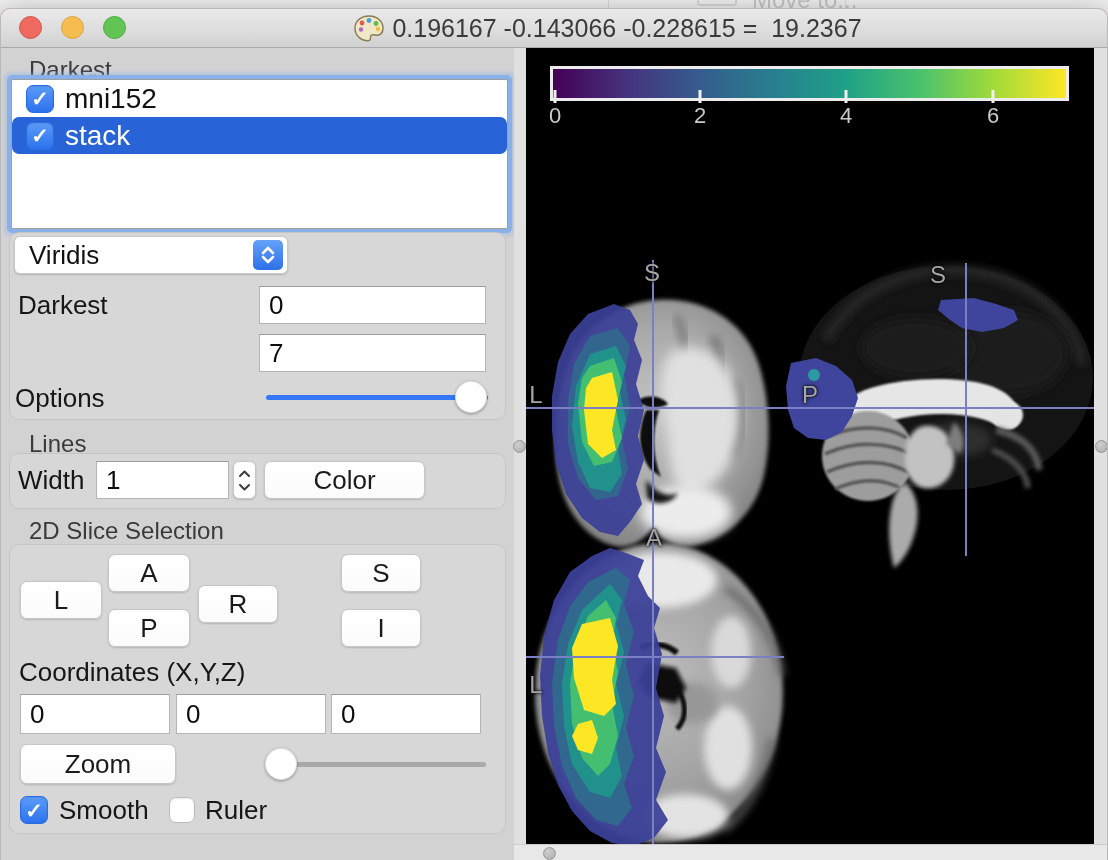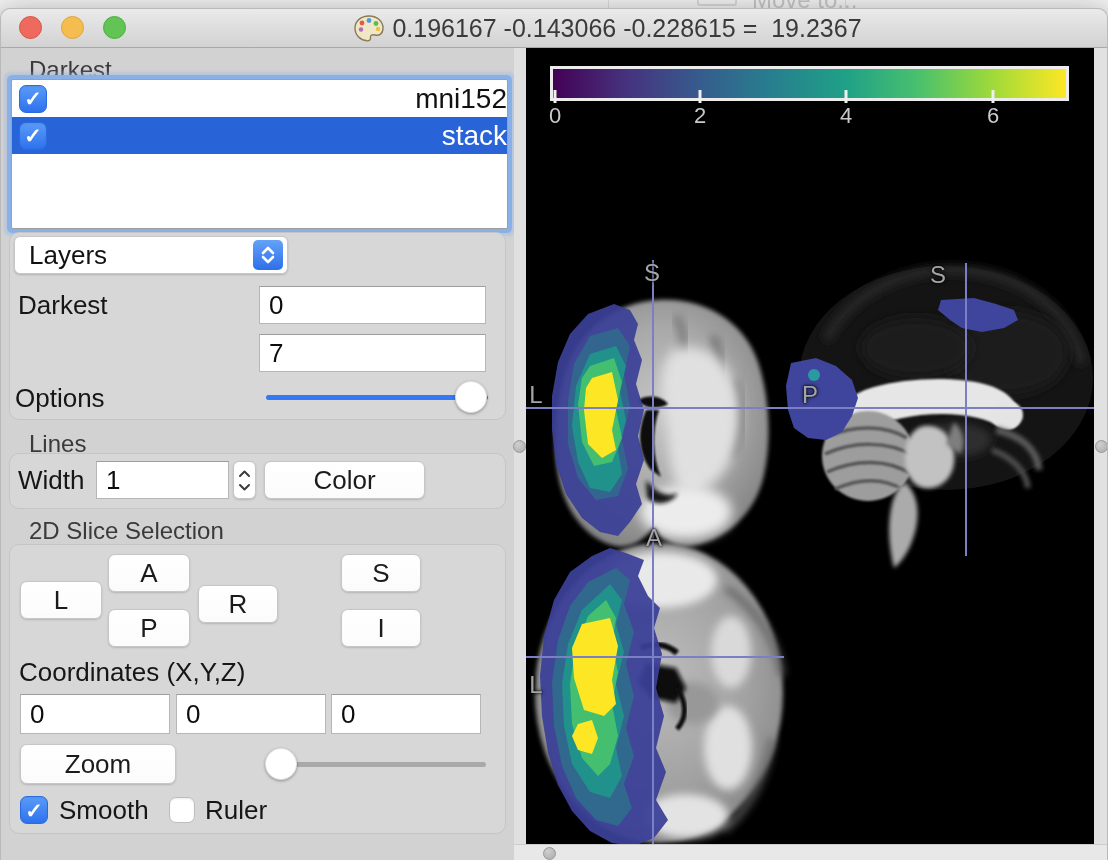--- a/index.html
+++ b/index.html
@@ -35,23 +35,23 @@
 
   .section-label { position:absolute; font-size:24px; color:#3a3a3a; }
   .ctl-label { position:absolute; font-size:26px; color:#161616; }
 
   .groupbox { position:absolute; background:#d7d7d7; border:1px solid #c5c5c5; border-radius:10px; }
 
   
   .layers-list { position:absolute; left:10px; top:31px; width:497px; height:150px;
                  background:#fff; border:1px solid #9f9f9f; border-radius:2px;
                  box-shadow:0 0 0 4px #8ab0e8, 0 0 3px 7px rgba(138,176,232,.35); overflow:hidden; }
-  .layer-row { height:37px; display:flex; align-items:center; gap:11px; padding-left:7px;
-               font-size:28px; color:#111;justify-content:space-between; }
-  .layer-row.selected { background:#2864d8; color:#fff; }
+  .layer-row { height:37px; display:flex; align-items:center; gap:11px; padding-left:14px;
+               font-size:28px; color:#111; }
+  .layer-row.selected { background:#2864d8; color:#fff;border-radius:7px; }
 
   .checkbox { width:28px; height:28px; border-radius:7px; background:#fff;
               border:1px solid #bdbdbd; box-shadow:inset 0 1px 2px rgba(0,0,0,.08);
               display:flex; align-items:center; justify-content:center; flex:0 0 auto; }
   .checkbox.checked { background:linear-gradient(#5a9bf8,#2d72ee); border:1px solid #2b6be0; }
   .checkbox.checked::after { content:"✓"; color:#fff; font-size:21px; font-weight:bold; line-height:1; }
 
   
   .popup { position:absolute; left:13px; top:188px; width:274px; height:38px; background:#fff;
            border:1px solid #c8c8c8; border-radius:6px; box-shadow:0 1px 2px rgba(0,0,0,.18);
@@ -139,21 +139,21 @@
         </div>
         <div class="layer-row selected">
           <span class="checkbox checked"></span>
           <span>stack</span>
         </div>
       </div>
 
       <div class="groupbox" style="left:8px; top:184px; width:497px; height:188px"></div>
 
       <div class="popup">
-        <span>Layers</span>
+        <span>Viridis</span>
         <span class="popup-caps">
           <svg width="16" height="20" viewBox="0 0 16 20">
             <polyline points="3,8 8,3 13,8" fill="none" stroke="#fff" stroke-width="2.6" stroke-linecap="round" stroke-linejoin="round"></polyline>
             <polyline points="3,12 8,17 13,12" fill="none" stroke="#fff" stroke-width="2.6" stroke-linecap="round" stroke-linejoin="round"></polyline>
           </svg>
         </span>
       </div>
 
       <span class="ctl-label" style="left:17px; top:238px; line-height:38px">Darkest</span>
       <div class="textfield" style="left:258px; top:238px; width:227px; height:38px">0</div>

